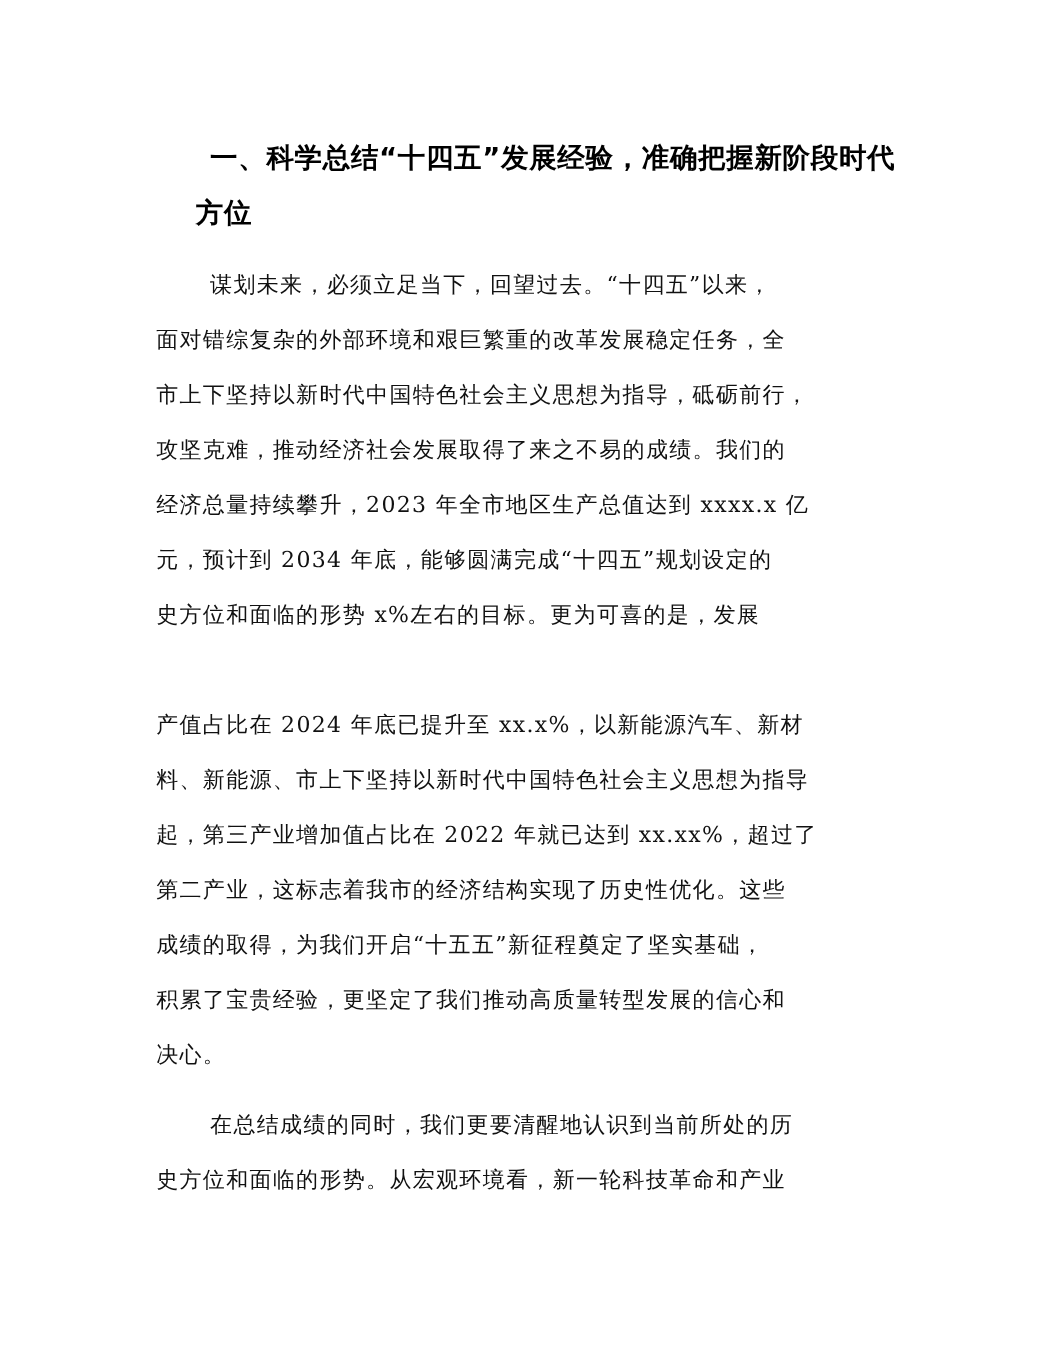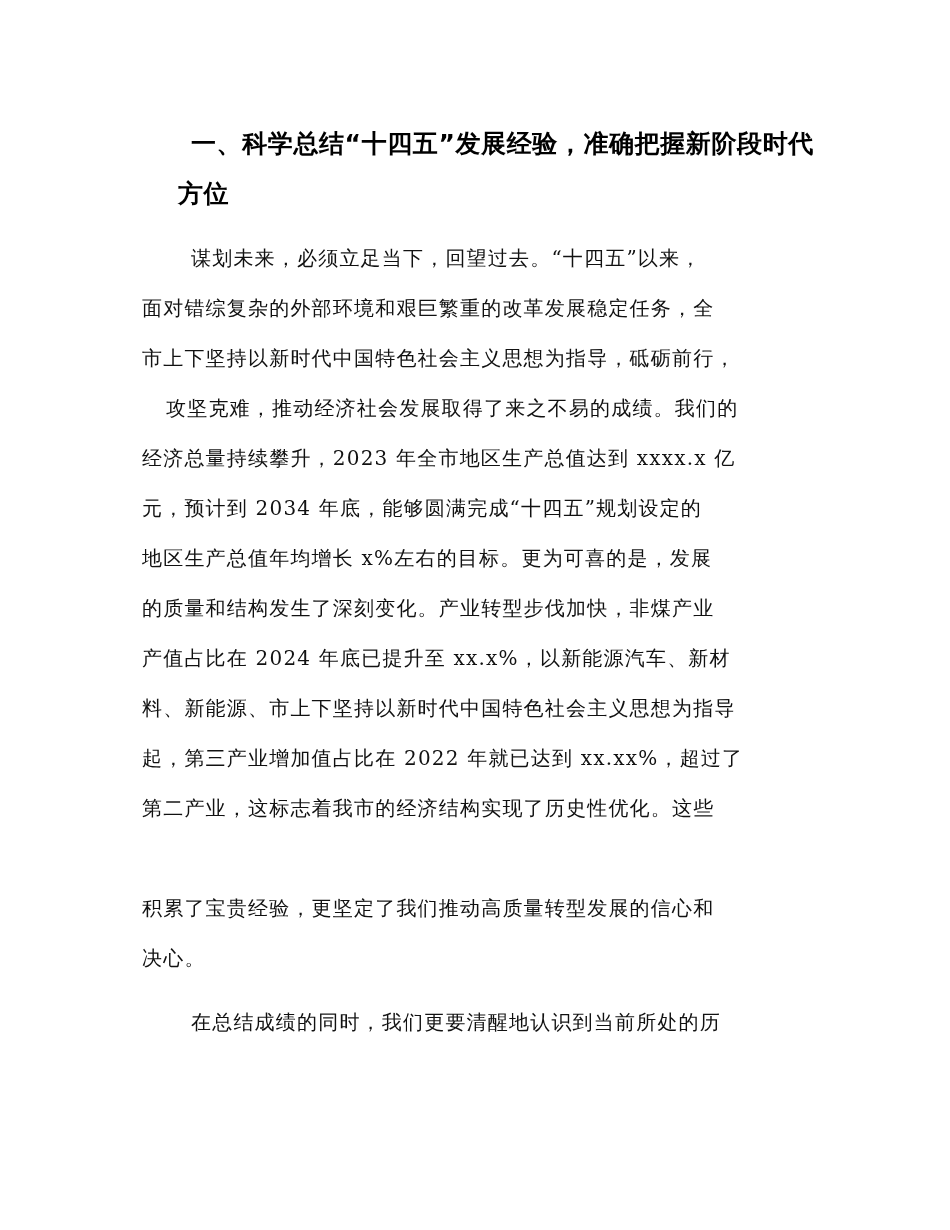--- a/index.html
+++ b/index.html
@@ -44,27 +44,28 @@
 <body>
 
 <div class="page">
 
   <div class="line heading-line indent" style="top:129px;">一、科学总结“十四五”发展经验，准确把握新阶段时代</div>
   <div class="line heading-line" style="top:179px;margin-left:36px;">方位</div>
 
   <div class="line indent" style="top:243px;">谋划未来，必须立足当下，回望过去。“十四五”以来，</div>
   <div class="line" style="top:293px;">面对错综复杂的外部环境和艰巨繁重的改革发展稳定任务，全</div>
   <div class="line" style="top:343px;">市上下坚持以新时代中国特色社会主义思想为指导，砥砺前行，</div>
-  <div class="line" style="top:393px;margin-left:24px;">攻坚克难，推动经济社会发展取得了来之不易的成绩。我们的</div>
+  <div class="line" style="top:393px;">攻坚克难，推动经济社会发展取得了来之不易的成绩。我们的</div>
   <div class="line" style="top:443px;">经济总量持续攀升，2023 年全市地区生产总值达到 xxxx.x 亿</div>
   <div class="line" style="top:493px;">元，预计到 2034 年底，能够圆满完成“十四五”规划设定的</div>
-  <div class="line" style="top:543px;">地区生产总值年均增长 x%左右的目标。更为可喜的是，发展</div>
-  <div class="line" style="top:593px;">的质量和结构发生了深刻变化。产业转型步伐加快，非煤产业</div>
+  <div class="line" style="top:543px;">史方位和面临的形势 x%左右的目标。更为可喜的是，发展</div>
   <div class="line" style="top:643px;">产值占比在 2024 年底已提升至 xx.x%，以新能源汽车、新材</div>
   <div class="line" style="top:693px;">料、新能源、市上下坚持以新时代中国特色社会主义思想为指导</div>
   <div class="line" style="top:743px;">起，第三产业增加值占比在 2022 年就已达到 xx.xx%，超过了</div>
   <div class="line" style="top:793px;">第二产业，这标志着我市的经济结构实现了历史性优化。这些</div>
+  <div class="line" style="top:843px;">成绩的取得，为我们开启“十五五”新征程奠定了坚实基础，</div>
   <div class="line" style="top:893px;">积累了宝贵经验，更坚定了我们推动高质量转型发展的信心和</div>
   <div class="line" style="top:943px;text-align:center;">决心。</div>
 
   <div class="line indent" style="top:1007px;">在总结成绩的同时，我们更要清醒地认识到当前所处的历</div>
+  <div class="line" style="top:1057px;">史方位和面临的形势。从宏观环境看，新一轮科技革命和产业</div>
 
 </div>
 
 </body></html>

